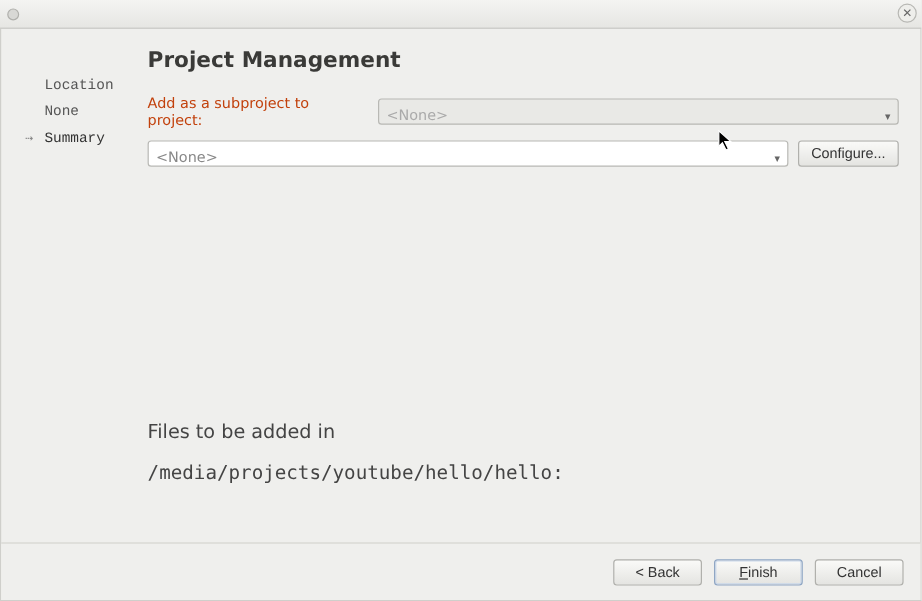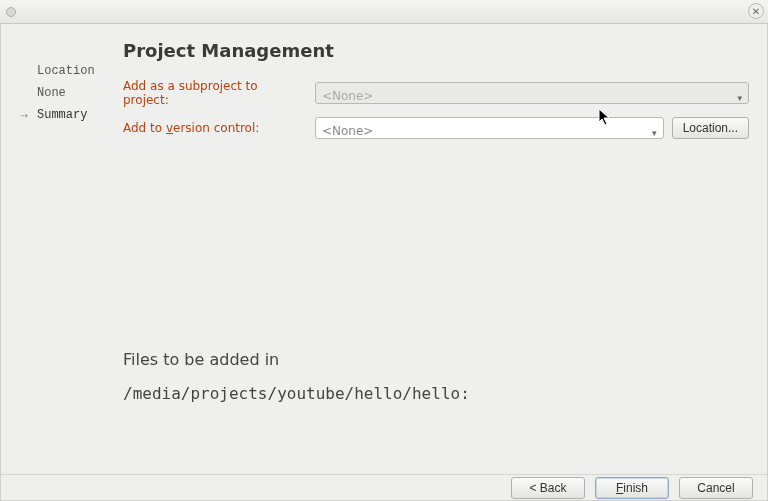--- a/index.html
+++ b/index.html
@@ -151,21 +151,21 @@
     .files-block {
       margin-top: 210px;
       font-family: "DejaVu Sans Mono", "Liberation Mono", monospace;
       font-size: 16px;
       color: #444;
       line-height: 1.35;
     }
     .files-heading { margin-bottom: 12px; font-family: "DejaVu Sans", Arial, sans-serif; }
     .files-path { margin-bottom: 12px; }
     .footer {
-      height: 26px;
+      height: 48px;
       border-top: 1px solid #d4d4d0;
       background: #efefed;
       display: flex;
       justify-content: flex-end;
       align-items: center;
       padding: 0 14px;
       gap: 10px;
     }
     .footer .btn { min-width: 74px; }
     .btn.default {
@@ -208,28 +208,25 @@
 
       <div class="form-row">
         <div class="form-label">Add as a subproject to project:</div>
         <div class="combo disabled">
           <span>&lt;None&gt;</span>
           <span class="combo-arrow">▾</span>
         </div>
       </div>
 
       <div class="form-row">
-        <div class="form-label">
-          <span>Add to </span><span class="underline">v</span><span>ersion control:</span>
-        </div>
         <div class="combo">
           <span>&lt;None&gt;</span>
           <span class="combo-arrow">▾</span>
         </div>
-        <button class="btn">Location...</button>
+        <button class="btn">Configure...</button>
       </div>
 
       <div class="files-block">
         <div class="files-heading">Files to be added in</div>
         <div class="files-path">/media/projects/youtube/hello/hello:</div>
       </div>
     </div>
 
   </div>
 

